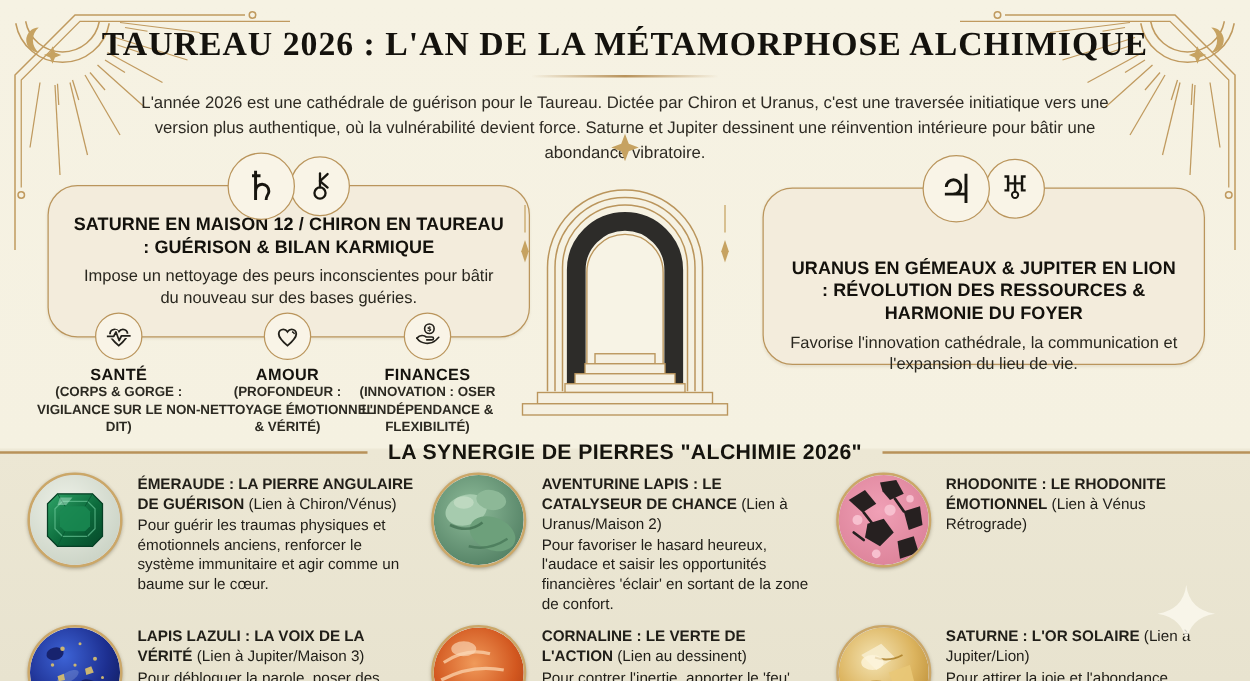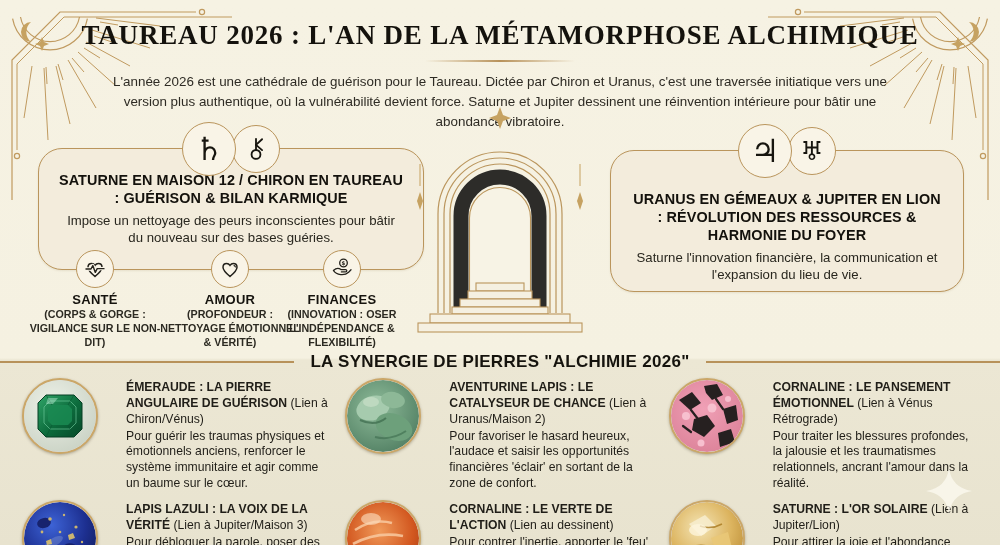--- a/index.html
+++ b/index.html
@@ -29,39 +29,39 @@
   .symbols{position:absolute;top:-27px;left:50%;transform:translateX(-50%);
            display:flex;align-items:center;}
   .symbol-circle{background:#f9f4e7;border:1.5px solid #ba955c;border-radius:50%;
                  display:flex;align-items:center;justify-content:center;
                  font-family:"DejaVu Sans",sans-serif;color:#17150f;box-sizing:border-box;}
   .symbol-big{width:54px;height:54px;font-size:32px;z-index:2;}
   .symbol-small{width:48px;height:48px;font-size:26px;margin-left:-4px;z-index:1;}
   .card-title{margin:0;padding:0 18px;font-size:14.4px;font-weight:700;line-height:1.25;
               letter-spacing:.1px;color:#13110c;}
   .card-left .card-title{margin-top:22px;}
-  .card-right .card-title{margin-top:39px;}
+  .card-right .card-title{margin-top:55px;}
   .card-body{margin:5px auto 0;padding:0 20px;font-size:13.2px;line-height:1.3;color:#29271f;}
 
   
   .domain-item{position:absolute;top:250px;width:150px;text-align:center;z-index:3;}
   .domain-icon{width:36px;height:36px;margin:0 auto;background:#f9f4e7;border:1.4px solid #ba955c;
                border-radius:50%;display:flex;align-items:center;justify-content:center;}
   .domain-label{margin-top:4px;font-size:13px;font-weight:800;color:#15130e;letter-spacing:.3px;}
   .domain-detail{margin-top:1px;font-size:10.7px;font-weight:600;line-height:1.3;color:#2c2a22;}
 
   
   .stones-divider{position:absolute;top:352px;left:0;width:1000px;display:flex;
                   align-items:center;gap:16px;}
   .stones-divider .line{flex:1;height:2px;background:#b8925a;}
   .stones-title{font-size:17px;font-weight:800;letter-spacing:.3px;color:#15130d;white-space:nowrap;}
 
   .stones-grid{position:absolute;top:378px;left:22px;width:956px;display:grid;
                grid-template-columns:1fr 1fr 1fr;column-gap:14px;row-gap:8px;}
-  .stone-item{display:flex;gap:28px;}
+  .stone-item{display:flex;gap:12px;}
   .stone-img{width:72px;height:72px;border-radius:50%;border:2px solid #cba768;overflow:hidden;
              flex-shrink:0;box-shadow:0 1px 3px rgba(60,45,20,.35);background:#ddd;}
   .stone-img svg{width:100%;height:100%;}
   .stone-text{font-size:12.2px;line-height:1.3;color:#201e18;padding-top:2px;}
   .stone-name{font-weight:800;}
   .stone-link{font-weight:400;}
   .stone-body{margin-top:1px;font-weight:500;}
 
   .sparkle{position:absolute;left:926px;top:468px;z-index:5;opacity:.75;pointer-events:none;}
 </style>
@@ -163,21 +163,21 @@
   <div class="card card-right">
     <div class="symbols">
       <div class="symbol-circle symbol-big">
         <span>♃</span>
       </div>
       <div class="symbol-circle symbol-small">
         <span>♅</span>
       </div>
     </div>
     <h2 class="card-title">URANUS EN GÉMEAUX &amp; JUPITER EN LION : RÉVOLUTION DES RESSOURCES &amp; HARMONIE DU FOYER</h2>
-    <p class="card-body">Saturne l'innovation financière, la communication et l'expansion du lieu de vie.</p>
+    <p class="card-body">Favorise l'innovation cathédrale, la communication et l'expansion du lieu de vie.</p>
   </div>
 
   <svg style="position:absolute;left:410px;top:106px;" width="180" height="234" viewBox="0 0 180 234">
     <g fill="none" stroke="#ba955c" stroke-width="1.2">
       <path d="M28,207 V108 A62 62 0 0 1 152,108 V207"></path>
       <path d="M34,207 V108 A56 56 0 0 1 146,108 V207"></path>
       <path d="M40,207 V108 A50 50 0 0 1 140,108 V207"></path>
     </g>
     <path d="M51,209 V110 A39 39 0 0 1 129,110 V209" fill="none" stroke="#2d2c29" stroke-width="15"></path>
     <path d="M59.5,210 V112 A30.5 30.5 0 0 1 120.5,112 V210" fill="#f7f3e5" stroke="#ba955c" stroke-width="1.1"></path>
@@ -329,23 +329,22 @@
           </g>
           <g fill="#f7c0cf">
             <circle cx="15" cy="36" r="4"></circle>
               <circle cx="41" cy="28" r="4.5"></circle>
             <circle cx="57" cy="19" r="3"></circle>
               <circle cx="30" cy="63" r="3.5"></circle>
           </g>
         </svg>
       </div>
       <div class="stone-text">
-        <span class="stone-name">CORNALINE : LE PANSEMENT ÉMOTIONNEL</span>
+        <span class="stone-name">RHODONITE : LE RHODONITE ÉMOTIONNEL</span>
         <span class="stone-link">(Lien à Vénus Rétrograde)</span>
-        <div class="stone-body">Pour traiter les blessures profondes, la jalousie et les traumatismes relationnels, ancrant l'amour dans la réalité.</div>
       </div>
     </div>
 
     <div class="stone-item">
       <div class="stone-img">
         <svg viewBox="0 0 72 72">
           <defs>
             <radialGradient id="gLp" cx="38%" cy="32%" r="80%">
               <stop offset="0%" stop-color="#3d63d6"></stop>
                 <stop offset="60%" stop-color="#1d2f90"></stop>

